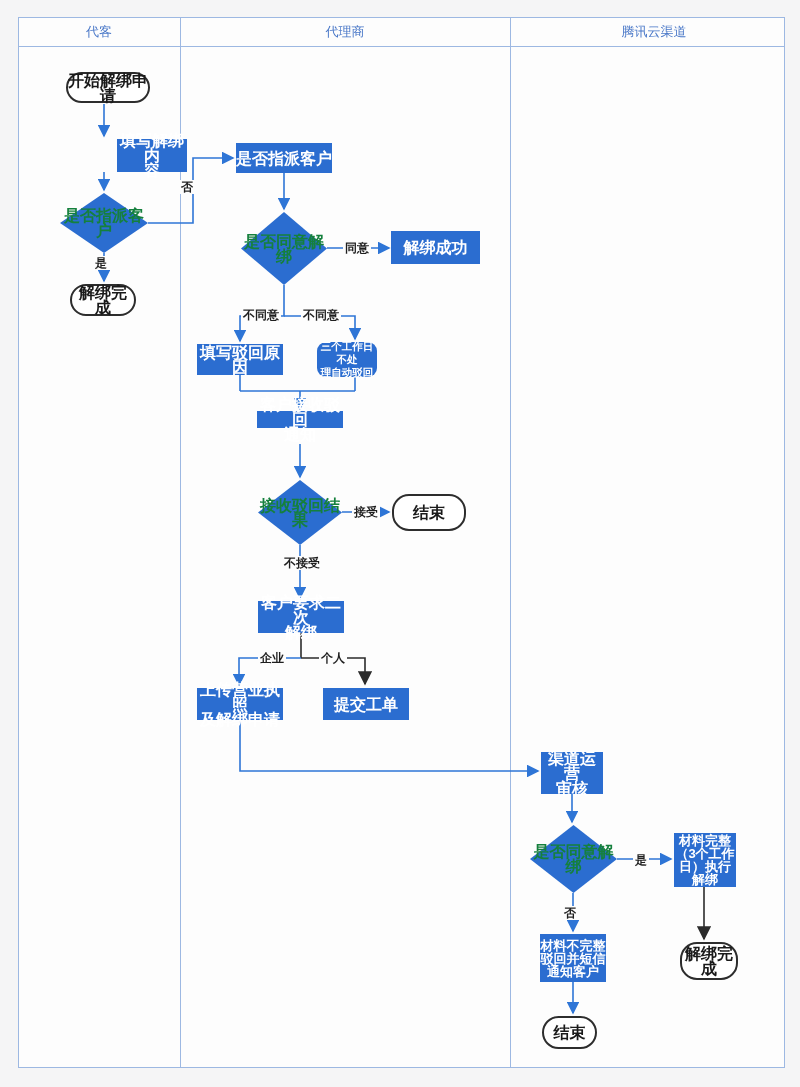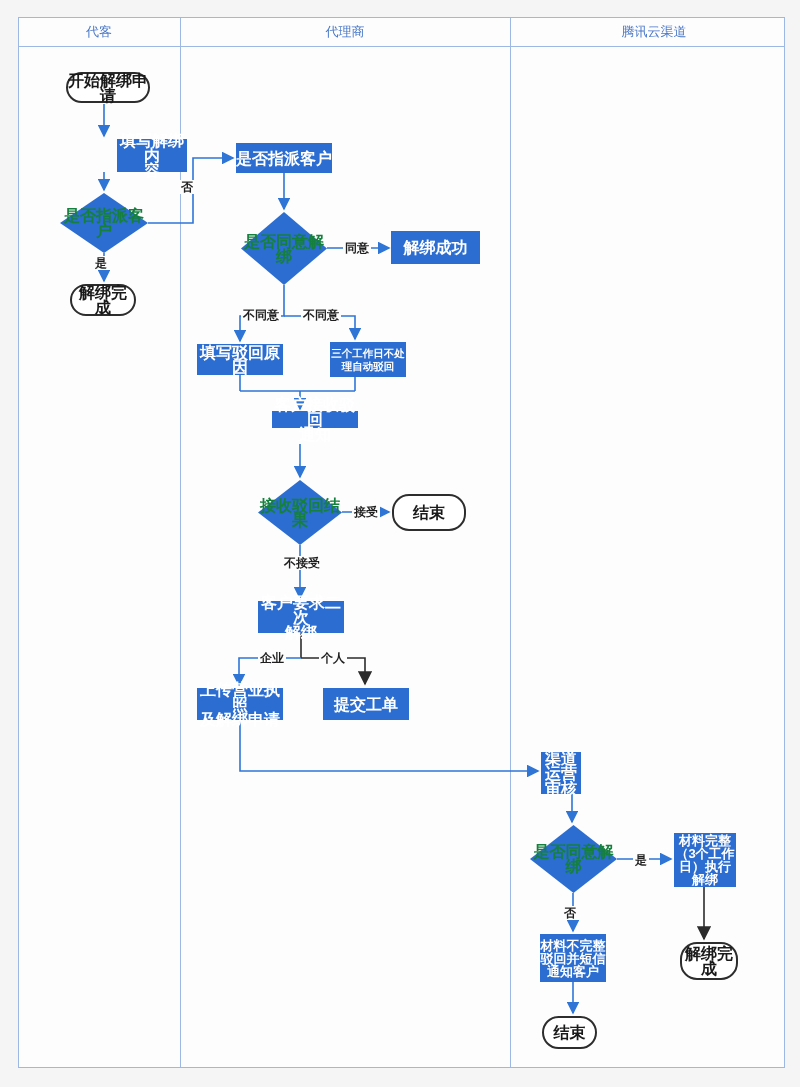--- a/index.html
+++ b/index.html
@@ -102,38 +102,38 @@
 
 <div class="node rect" style="left:236px;top:143px;width:96px;height:30px;">是否指派客户</div>
 <div class="node diamond" style="left:241px;top:212px;width:86px;height:73px;">
   <svg class="dshape" viewBox="0 0 100 100" preserveAspectRatio="none">
       <polygon points="50,0 100,50 50,100 0,50"></polygon>
     </svg>
   <span class="dlabel">是否同意解绑</span>
 </div>
 <div class="node rect" style="left:391px;top:231px;width:89px;height:33px;">解绑成功</div>
 <div class="node rect" style="left:197px;top:344px;width:86px;height:31px;">填写驳回原因</div>
-<div class="node rect f10" style="left:330px;top:342px;width:76px;height:35px;">三个工作日不处
+<div class="node rect f10" style="left:317px;top:342px;width:60px;height:35px;border-radius:9px;">三个工作日不处
 理自动驳回</div>
-<div class="node rect" style="left:272px;top:411px;width:86px;height:17px;">客户接收驳回
+<div class="node rect" style="left:257px;top:411px;width:86px;height:17px;">客户接收驳回
 通知</div>
 <div class="node diamond" style="left:258px;top:480px;width:84px;height:65px;">
   <svg class="dshape" viewBox="0 0 100 100" preserveAspectRatio="none">
       <polygon points="50,0 100,50 50,100 0,50"></polygon>
     </svg>
   <span class="dlabel">接收驳回结果</span>
 </div>
 <div class="node term" style="left:392px;top:494px;width:74px;height:37px;">结束</div>
 <div class="node rect" style="left:258px;top:601px;width:86px;height:32px;">客户要求二次
 解绑</div>
 <div class="node rect" style="left:197px;top:688px;width:86px;height:32px;">上传营业执照
 及解绑申请</div>
 <div class="node rect" style="left:323px;top:688px;width:86px;height:32px;">提交工单</div>
 
-<div class="node rect" style="left:541px;top:752px;width:40px;height:42px;">渠道运营
+<div class="node rect" style="left:541px;top:752px;width:62px;height:42px;">渠道运营
 审核</div>
 <div class="node diamond" style="left:530px;top:825px;width:87px;height:68px;">
   <svg class="dshape" viewBox="0 0 100 100" preserveAspectRatio="none">
       <polygon points="50,0 100,50 50,100 0,50"></polygon>
     </svg>
   <span class="dlabel">是否同意解绑</span>
 </div>
 <div class="node rect f11" style="left:674px;top:833px;width:62px;height:54px;">材料完整
 （3个工作
 日）执行

